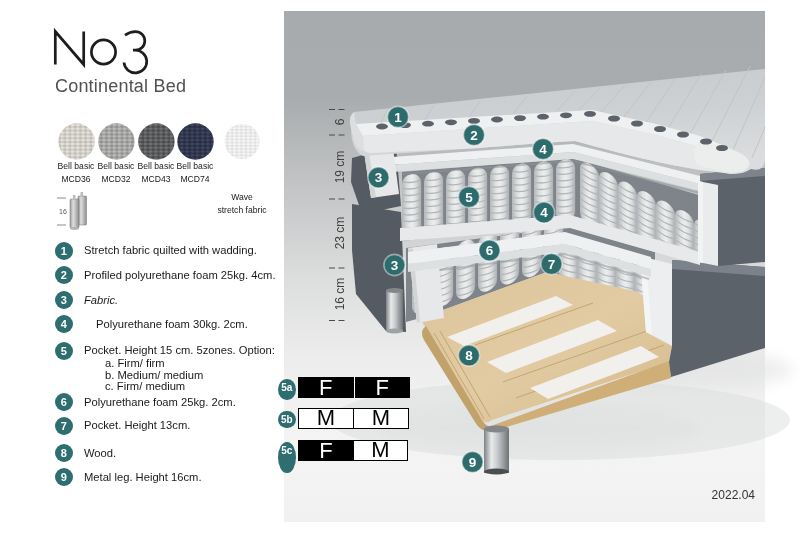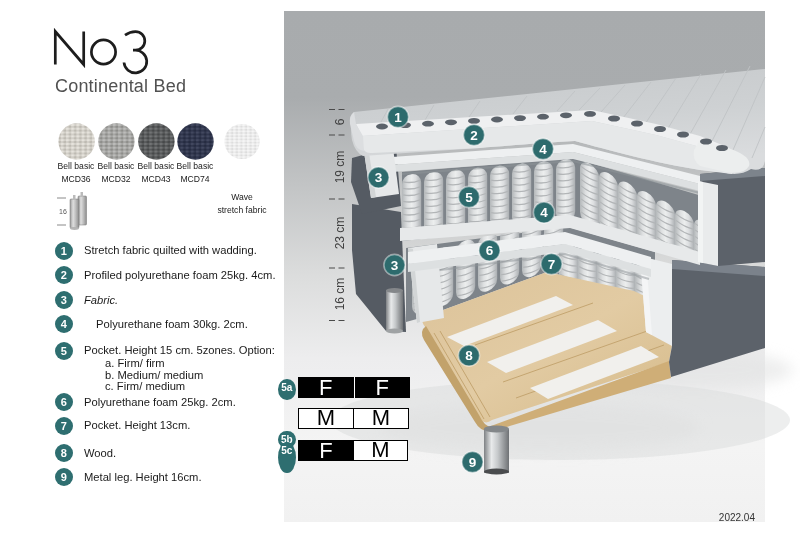--- a/index.html
+++ b/index.html
@@ -377,26 +377,26 @@
   <div class="badge li-badge" style="left:54.7px;top:444px;">8</div>
   <div class="li-text" style="top:446.5px;">Wood.</div>
   <div class="badge li-badge" style="left:54.7px;top:468px;">9</div>
   <div class="li-text" style="top:470.5px;">Metal leg. Height 16cm.</div>
 
   <div class="badge" style="left:278px;top:379px;width:17.5px;height:21px;line-height:17.5px;font-size:10px;">5a</div>
   <div class="abs" style="left:298px;top:376.5px;width:112px;height:21.5px;background:#000;color:#fff;font-size:22px;display:flex;">
      <div style="width:55.5px;text-align:center;border-right:1.8px solid #fff;line-height:21px;">F</div>
      <div style="width:55.5px;text-align:center;line-height:21px;">F</div>
   </div>
-  <div class="badge" style="left:278px;top:410.5px;width:17.5px;height:17.5px;line-height:17.5px;font-size:10px;margin-top:20px;">5b</div>
+  <div class="badge" style="left:278px;top:410.5px;width:17.5px;height:17.5px;line-height:17.5px;font-size:10px;">5b</div>
   <div class="abs" style="left:298px;top:408px;width:109px;height:18.5px;background:#fff;border:1.5px solid #000;color:#000;font-size:22px;display:flex;">
      <div style="width:54px;text-align:center;border-right:1.8px solid #000;line-height:18px;">M</div>
      <div style="width:54px;text-align:center;line-height:18px;">M</div>
   </div>
   <div class="badge" style="left:278px;top:441.5px;width:17.5px;height:31px;line-height:17.5px;font-size:10px;">5c</div>
   <div class="abs" style="left:298px;top:439.5px;width:112px;height:21.5px;display:flex;font-size:22px;">
      <div style="width:56px;text-align:center;background:#000;color:#fff;line-height:21px;">F</div>
      <div style="width:53px;text-align:center;background:#fff;border:1.5px solid #000;border-left:none;color:#000;line-height:18px;">M</div>
   </div>
 
-  <div class="abs" style="left:680px;top:512px;width:75px;text-align:right;font-size:10px;color:#333;">2022.04</div>
+  <div class="abs" style="left:680px;top:488px;width:75px;text-align:right;font-size:12px;color:#333;">2022.04</div>
 
 </div>
 
 </body></html>

